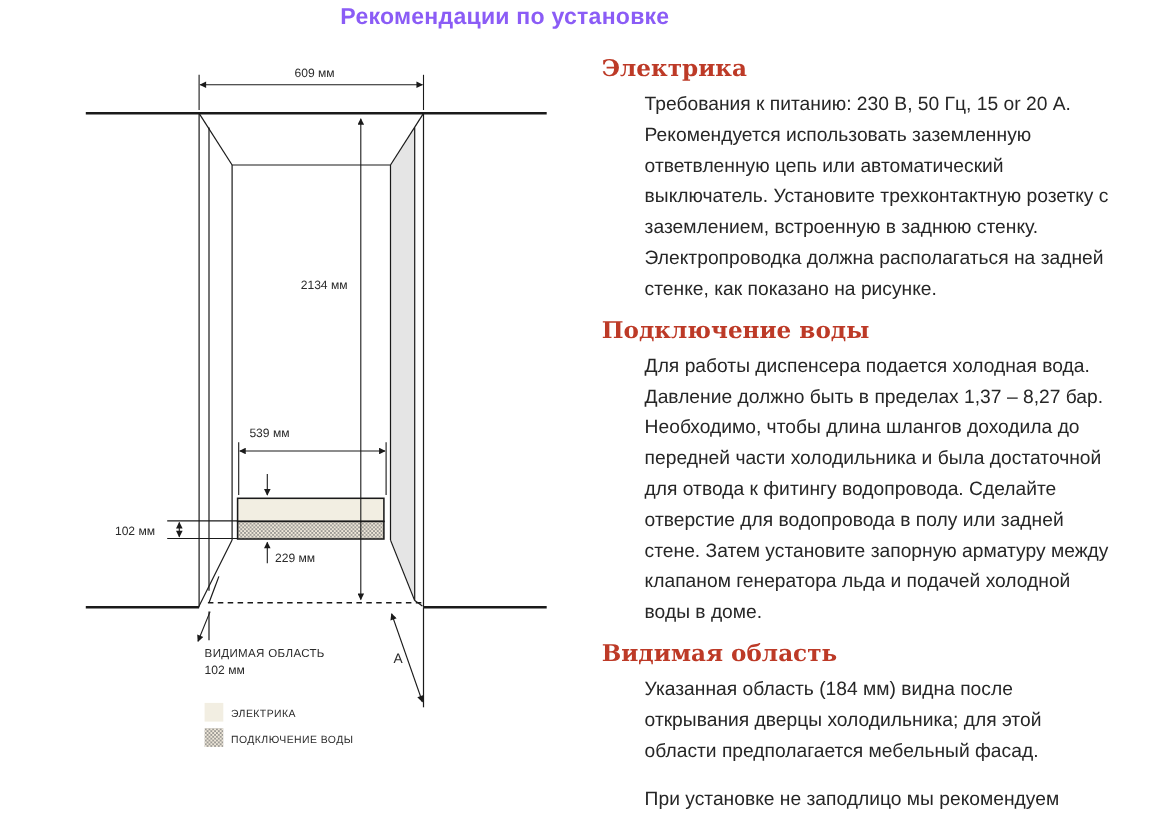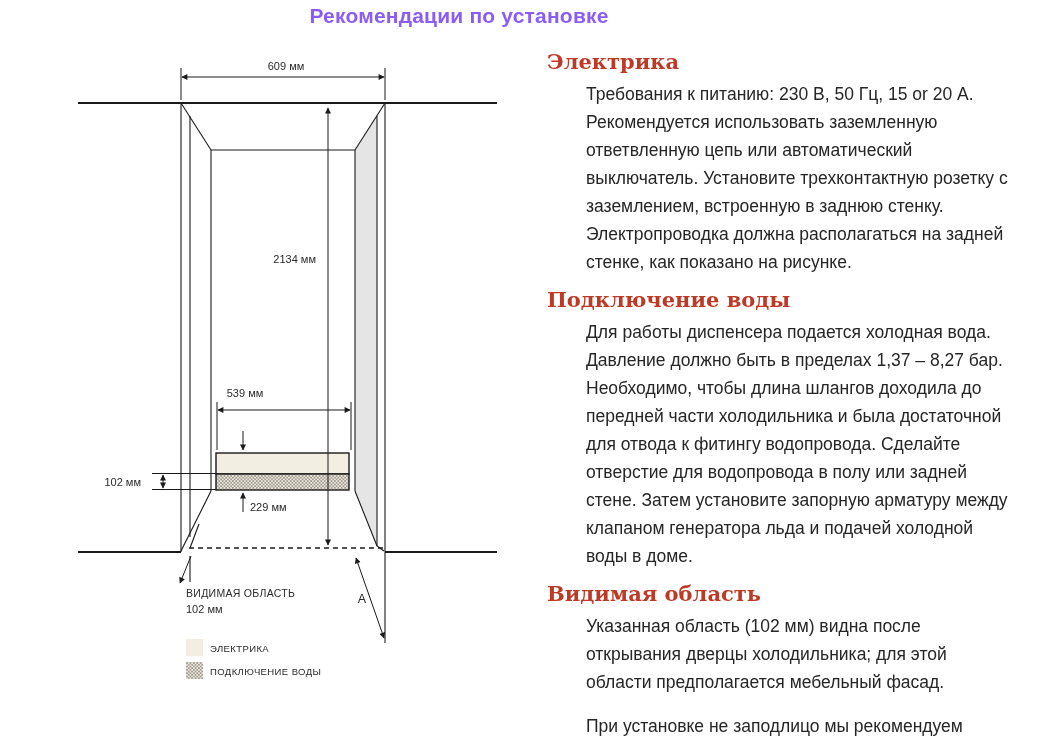--- a/index.html
+++ b/index.html
@@ -137,18 +137,18 @@
       <p>Требования к питанию: 230 В, 50 Гц, 15 or 20 А. Рекомендуется использовать заземленную ответвленную цепь или автоматический выключатель. Установите трехконтактную розетку с заземлением, встроенную в заднюю стенку. Электропроводка должна располагаться на задней стенке, как показано на рисунке.</p>
     </section>
 
     <section>
       <h2>Подключение воды</h2>
       <p>Для работы диспенсера подается холодная вода. Давление должно быть в пределах 1,37 – 8,27 бар. Необходимо, чтобы длина шлангов доходила до передней части холодильника и была достаточной для отвода к фитингу водопровода. Сделайте отверстие для водопровода в полу или задней стене. Затем установите запорную арматуру между клапаном генератора льда и подачей холодной воды в доме.</p>
     </section>
 
     <section>
       <h2>Видимая область</h2>
-      <p>Указанная область (102 мм) видна после открывания дверцы холодильника; для этой области предполагается мебельный фасад.</p>
+      <p>Указанная область (184 мм) видна после открывания дверцы холодильника; для этой области предполагается мебельный фасад.</p>
       <p>При установке не заподлицо мы рекомендуем использовать аксессуар SKSFK800CS, который состоит из боковых панелей, закрывающих видимые боковые части прибора.</p>
     </section>
 
   </div>
 </div>
 
 </body></html>

